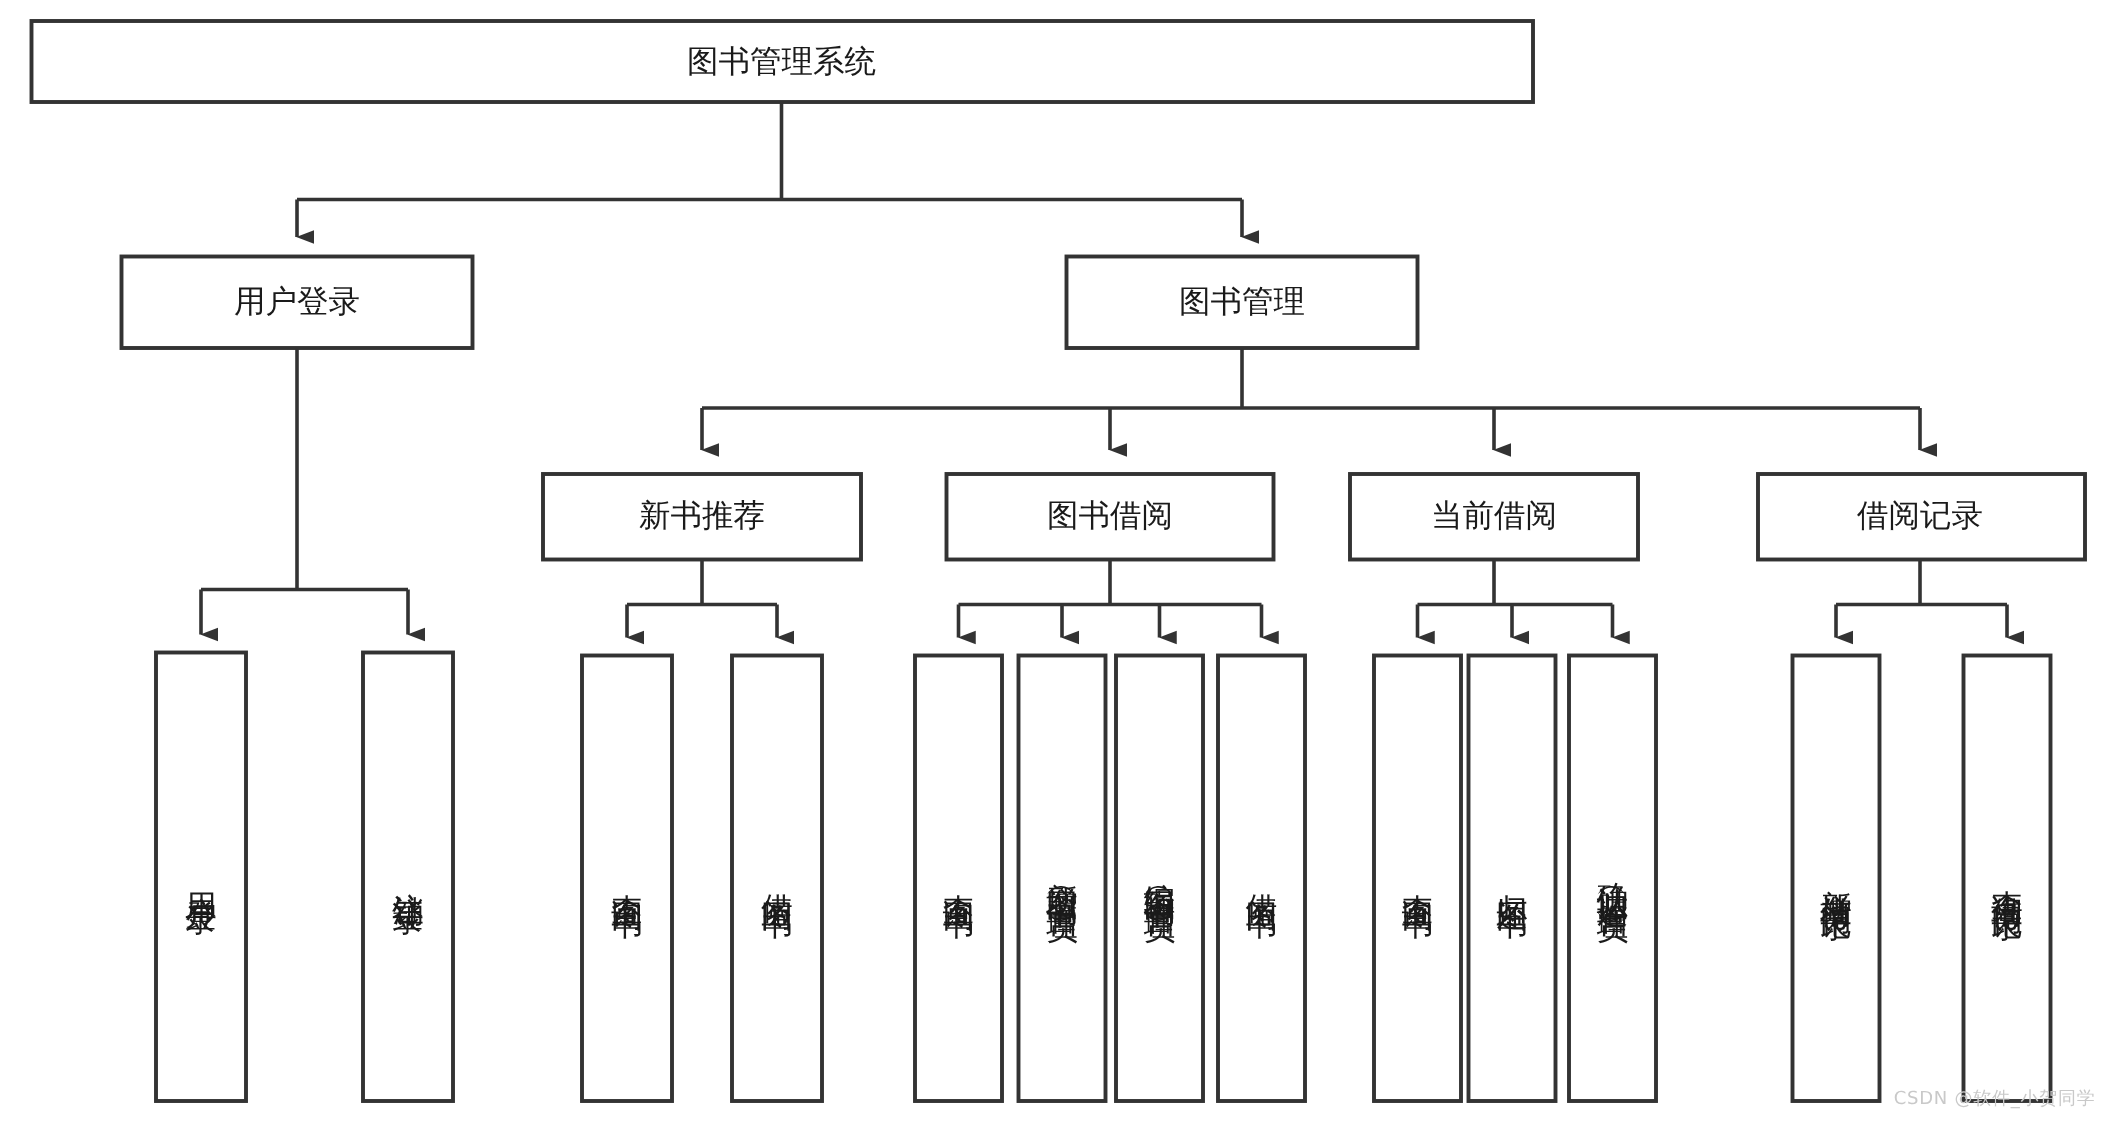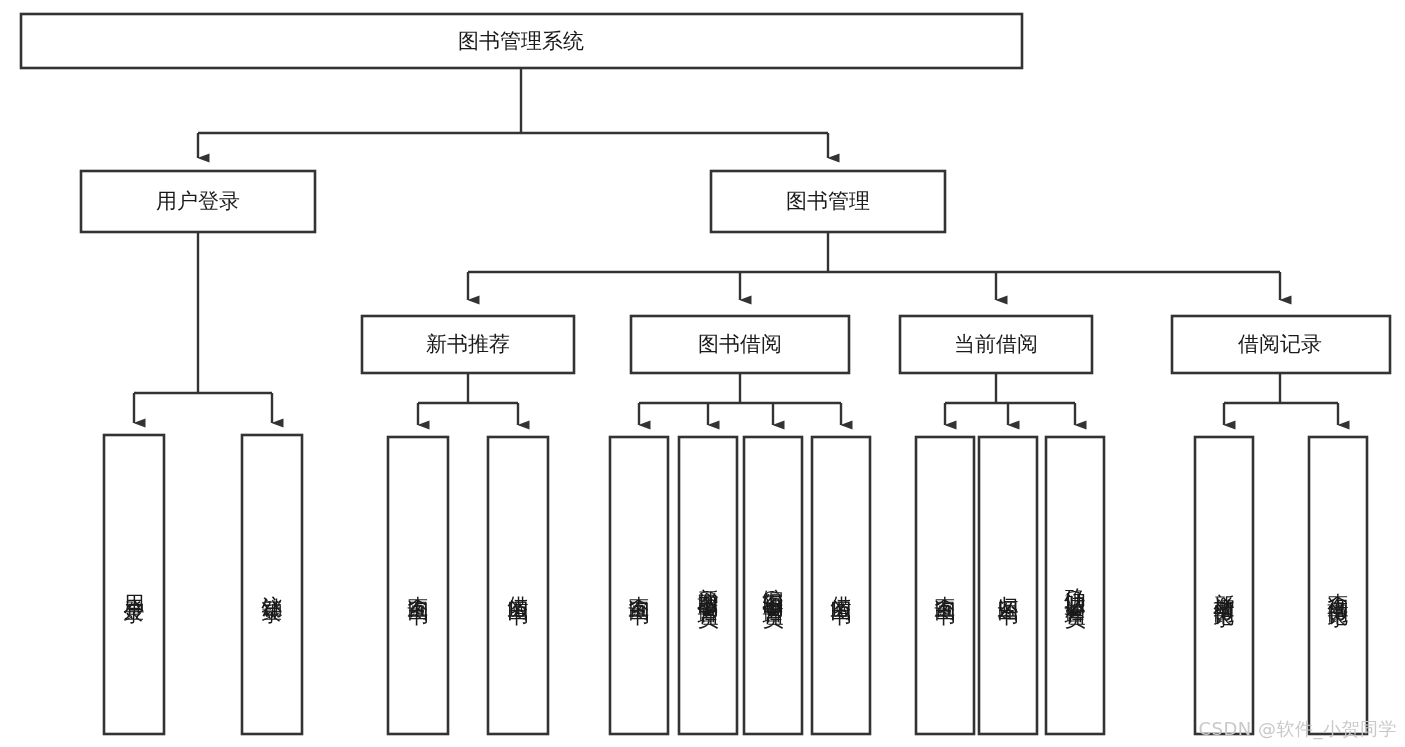--- a/index.html
+++ b/index.html
@@ -21,21 +21,21 @@
     font-family:"DejaVu Sans","Liberation Sans",sans-serif;
     fill:#1a1a1a;font-size:21px;
     text-anchor:middle;
     writing-mode:vertical-rl;
     glyph-orientation-vertical:0;
     letter-spacing:3px;
   }
   .watermark{
     position:absolute;right:8px;bottom:6px;
     font-family:"DejaVu Sans","Liberation Sans",sans-serif;
-    font-size:18px;color:#c9c9c9;white-space:nowrap;
+    font-size:12px;color:#c9c9c9;white-space:nowrap;
     letter-spacing:0.5px;
   }
 </style>
 </head>
 <body>
 
 <svg id="diagram" viewBox="0 0 1405 747" xmlns="http://www.w3.org/2000/svg">
 
   <defs>
     <marker id="arrow" viewBox="0 0 10 12" refX="5" refY="11.5" markerWidth="10" markerHeight="12" orient="auto-start-reverse" markerUnits="userSpaceOnUse">

